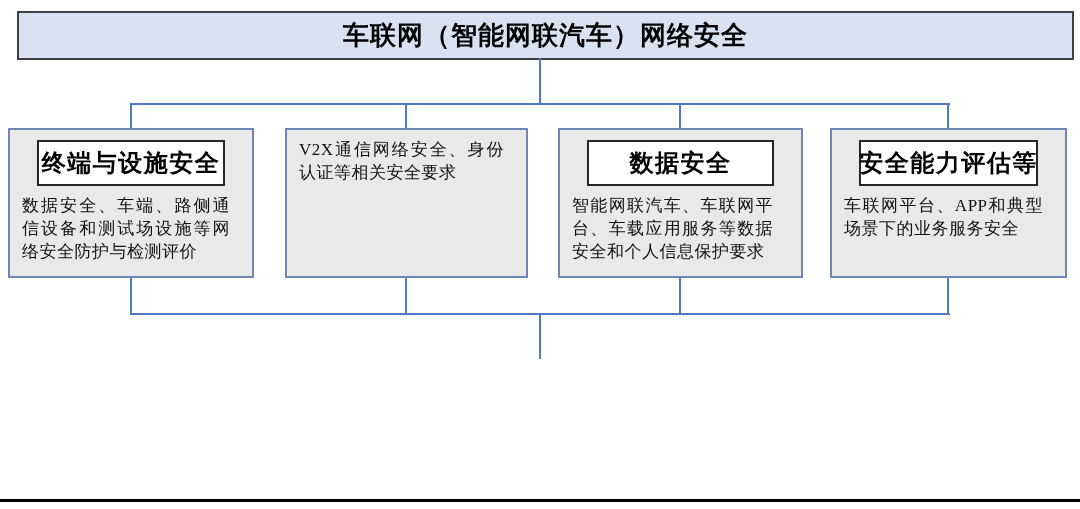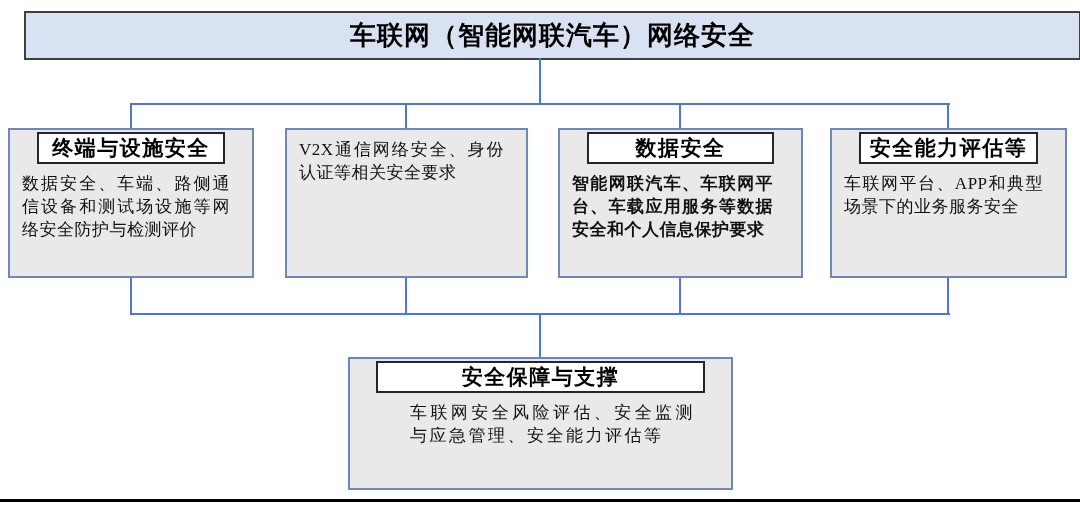--- a/index.html
+++ b/index.html
@@ -1,43 +1,43 @@
 <!DOCTYPE html>
 <html style="--title_fill: #d9e2f3; --title_border: #3f3f3f; --box_fill: #e9e9e9; --box_border: #6f87b8; --header_fill: #ffffff; --header_border: #262626; --connector: #4d79c5; --bottom_rule: #000000;"><head>
 <meta charset="utf-8">
 <style>
   html,body { margin:0; padding:0; background:#ffffff; }
   .canvas {
     position:relative; width:1080px; height:509px; background:#fff;
     font-family:"Liberation Sans", sans-serif; overflow:hidden;
   }
   .top-box {
-    position:absolute; left:24px; top:11px; width:1053px; height:45px;
+    position:absolute; left:17px; top:11px; width:1053px; height:45px;
     background:var(--title_fill,#d9e2f3); border:2.5px solid var(--title_border,#3f3f3f);
     display:flex; align-items:center; justify-content:center;
     font-size:26px; font-weight:700; color:#000; letter-spacing:1px;
   }
   .conn { position:absolute; background:var(--connector,#4d79c5); }
   .node {
     position:absolute; box-sizing:border-box;
     background:var(--box_fill,#e9e9e9); border:2px solid var(--box_border,#6f87b8);
   }
   .branch { top:128px; height:150px; }
   .node-header {
-    margin:2px auto 0; width:calc(100% - 54px); height:32px; box-sizing:border-box;
+    margin:10px auto 0; width:calc(100% - 54px); height:46px; box-sizing:border-box;
     background:var(--header_fill,#ffffff); border:2px solid var(--header_border,#262626);
     display:flex; align-items:center; justify-content:center;
-    font-size:21px; font-weight:700; color:#000; letter-spacing:1.5px; white-space:nowrap;
+    font-size:24px; font-weight:700; color:#000; letter-spacing:1.5px; white-space:nowrap;
   }
   .node-body {
     font-family:"Liberation Serif", serif; font-size:17px; line-height:23px;
     letter-spacing:0.5px; text-align:justify; color:#111;
     padding:8px 22px 0 12px;
   }
-  .node-body.pr28 { padding-right:28px;font-weight:bold; }
+  .node-body.pr28 { padding-right:28px; }
   .node-body.pr12 { }
   .footer-node { left:348px; top:357px; width:385px; height:133px; }
   .footer-node .node-header { width:calc(100% - 52px); }
   .footer-node .node-body { padding:8px 36px 0 60px; letter-spacing:2.5px; }
   .bottom-rule {
     position:absolute; left:0; top:499px; width:1080px; height:3px;
     background:var(--bottom_rule,#000);
   }
 </style>
 </head>
@@ -81,22 +81,16 @@
     <div class="node-body pr12">车联网平台、APP和典型场景下的业务服务安全</div>
   </div>
 
   <div class="conn" style="left:130px; top:278px; width:2px;  height:36px;"></div>
   <div class="conn" style="left:405px; top:278px; width:2px;  height:36px;"></div>
   <div class="conn" style="left:679px; top:278px; width:2px;  height:36px;"></div>
   <div class="conn" style="left:947px; top:278px; width:2px;  height:36px;"></div>
   <div class="conn" style="left:130px; top:313px; width:820px; height:2px;"></div>
   <div class="conn" style="left:539px; top:313px; width:2px;  height:46px;"></div>
 
-  <div class="node footer-node">
-    <div class="node-header">
-      <span>安全保障与支撑</span>
-    </div>
-    <div class="node-body">车联网安全风险评估、安全监测与应急管理、安全能力评估等</div>
-  </div>
 
   <div class="bottom-rule"></div>
 
 </div>
 
 </body></html>

